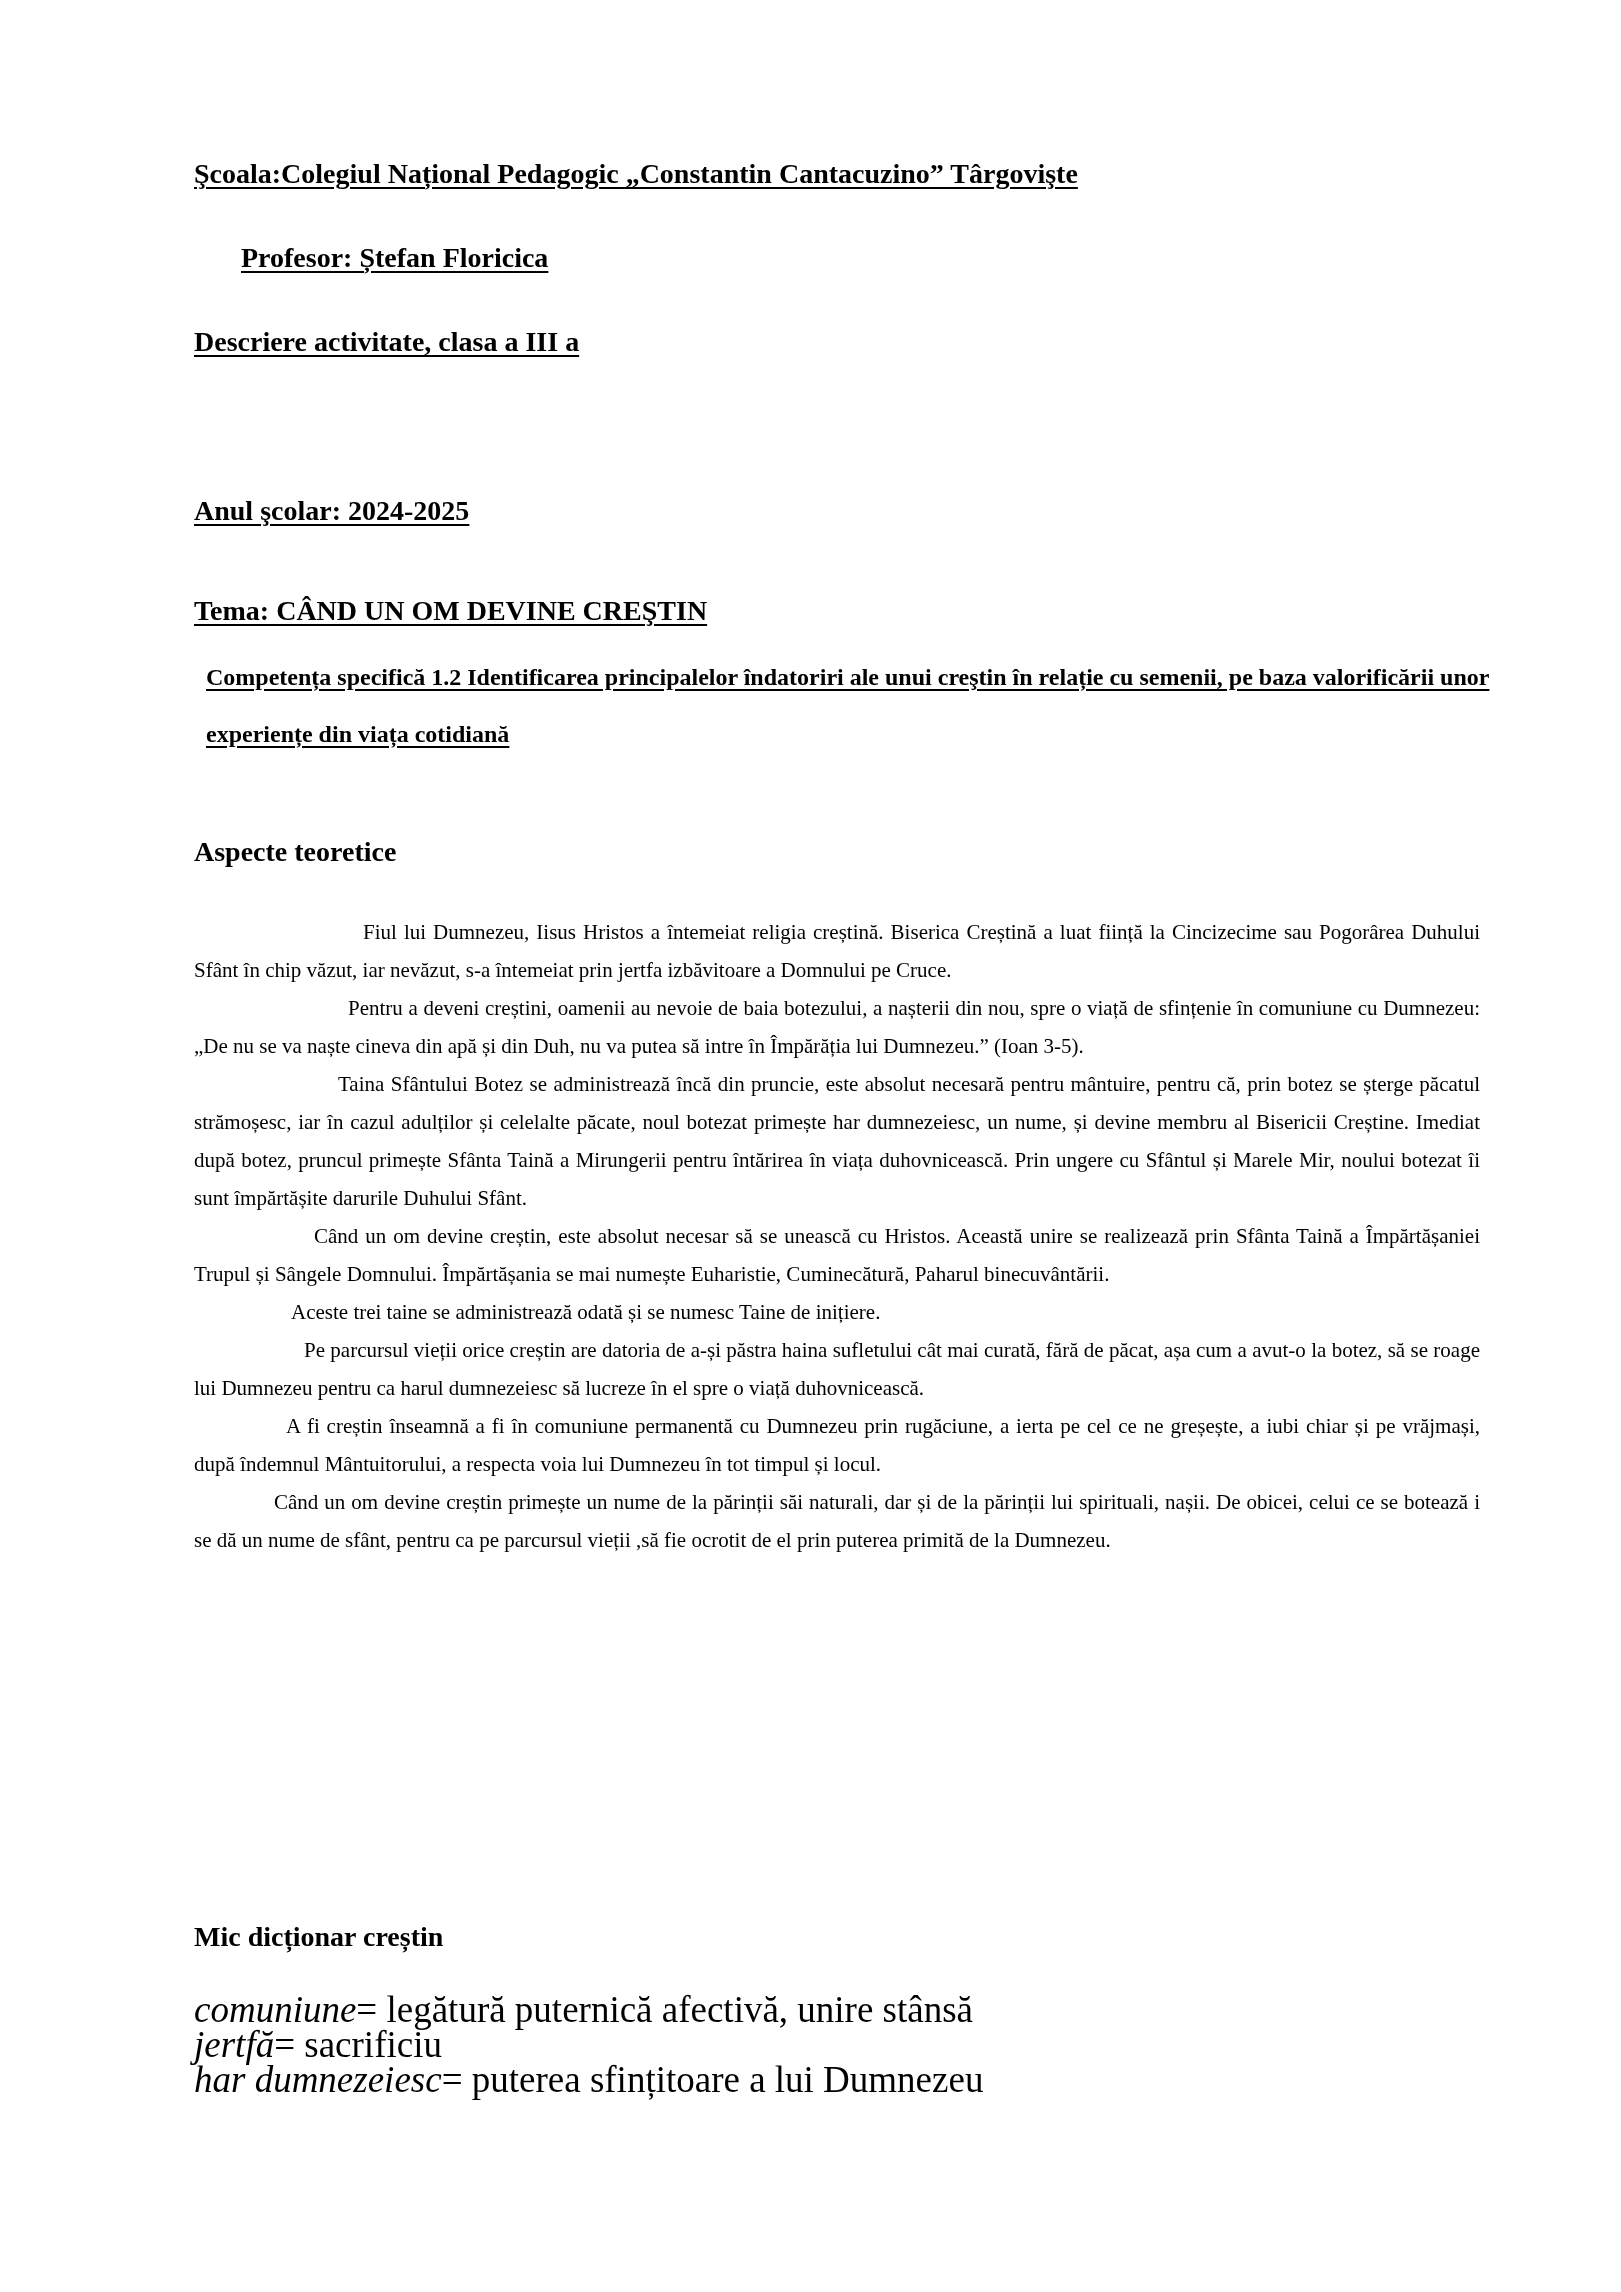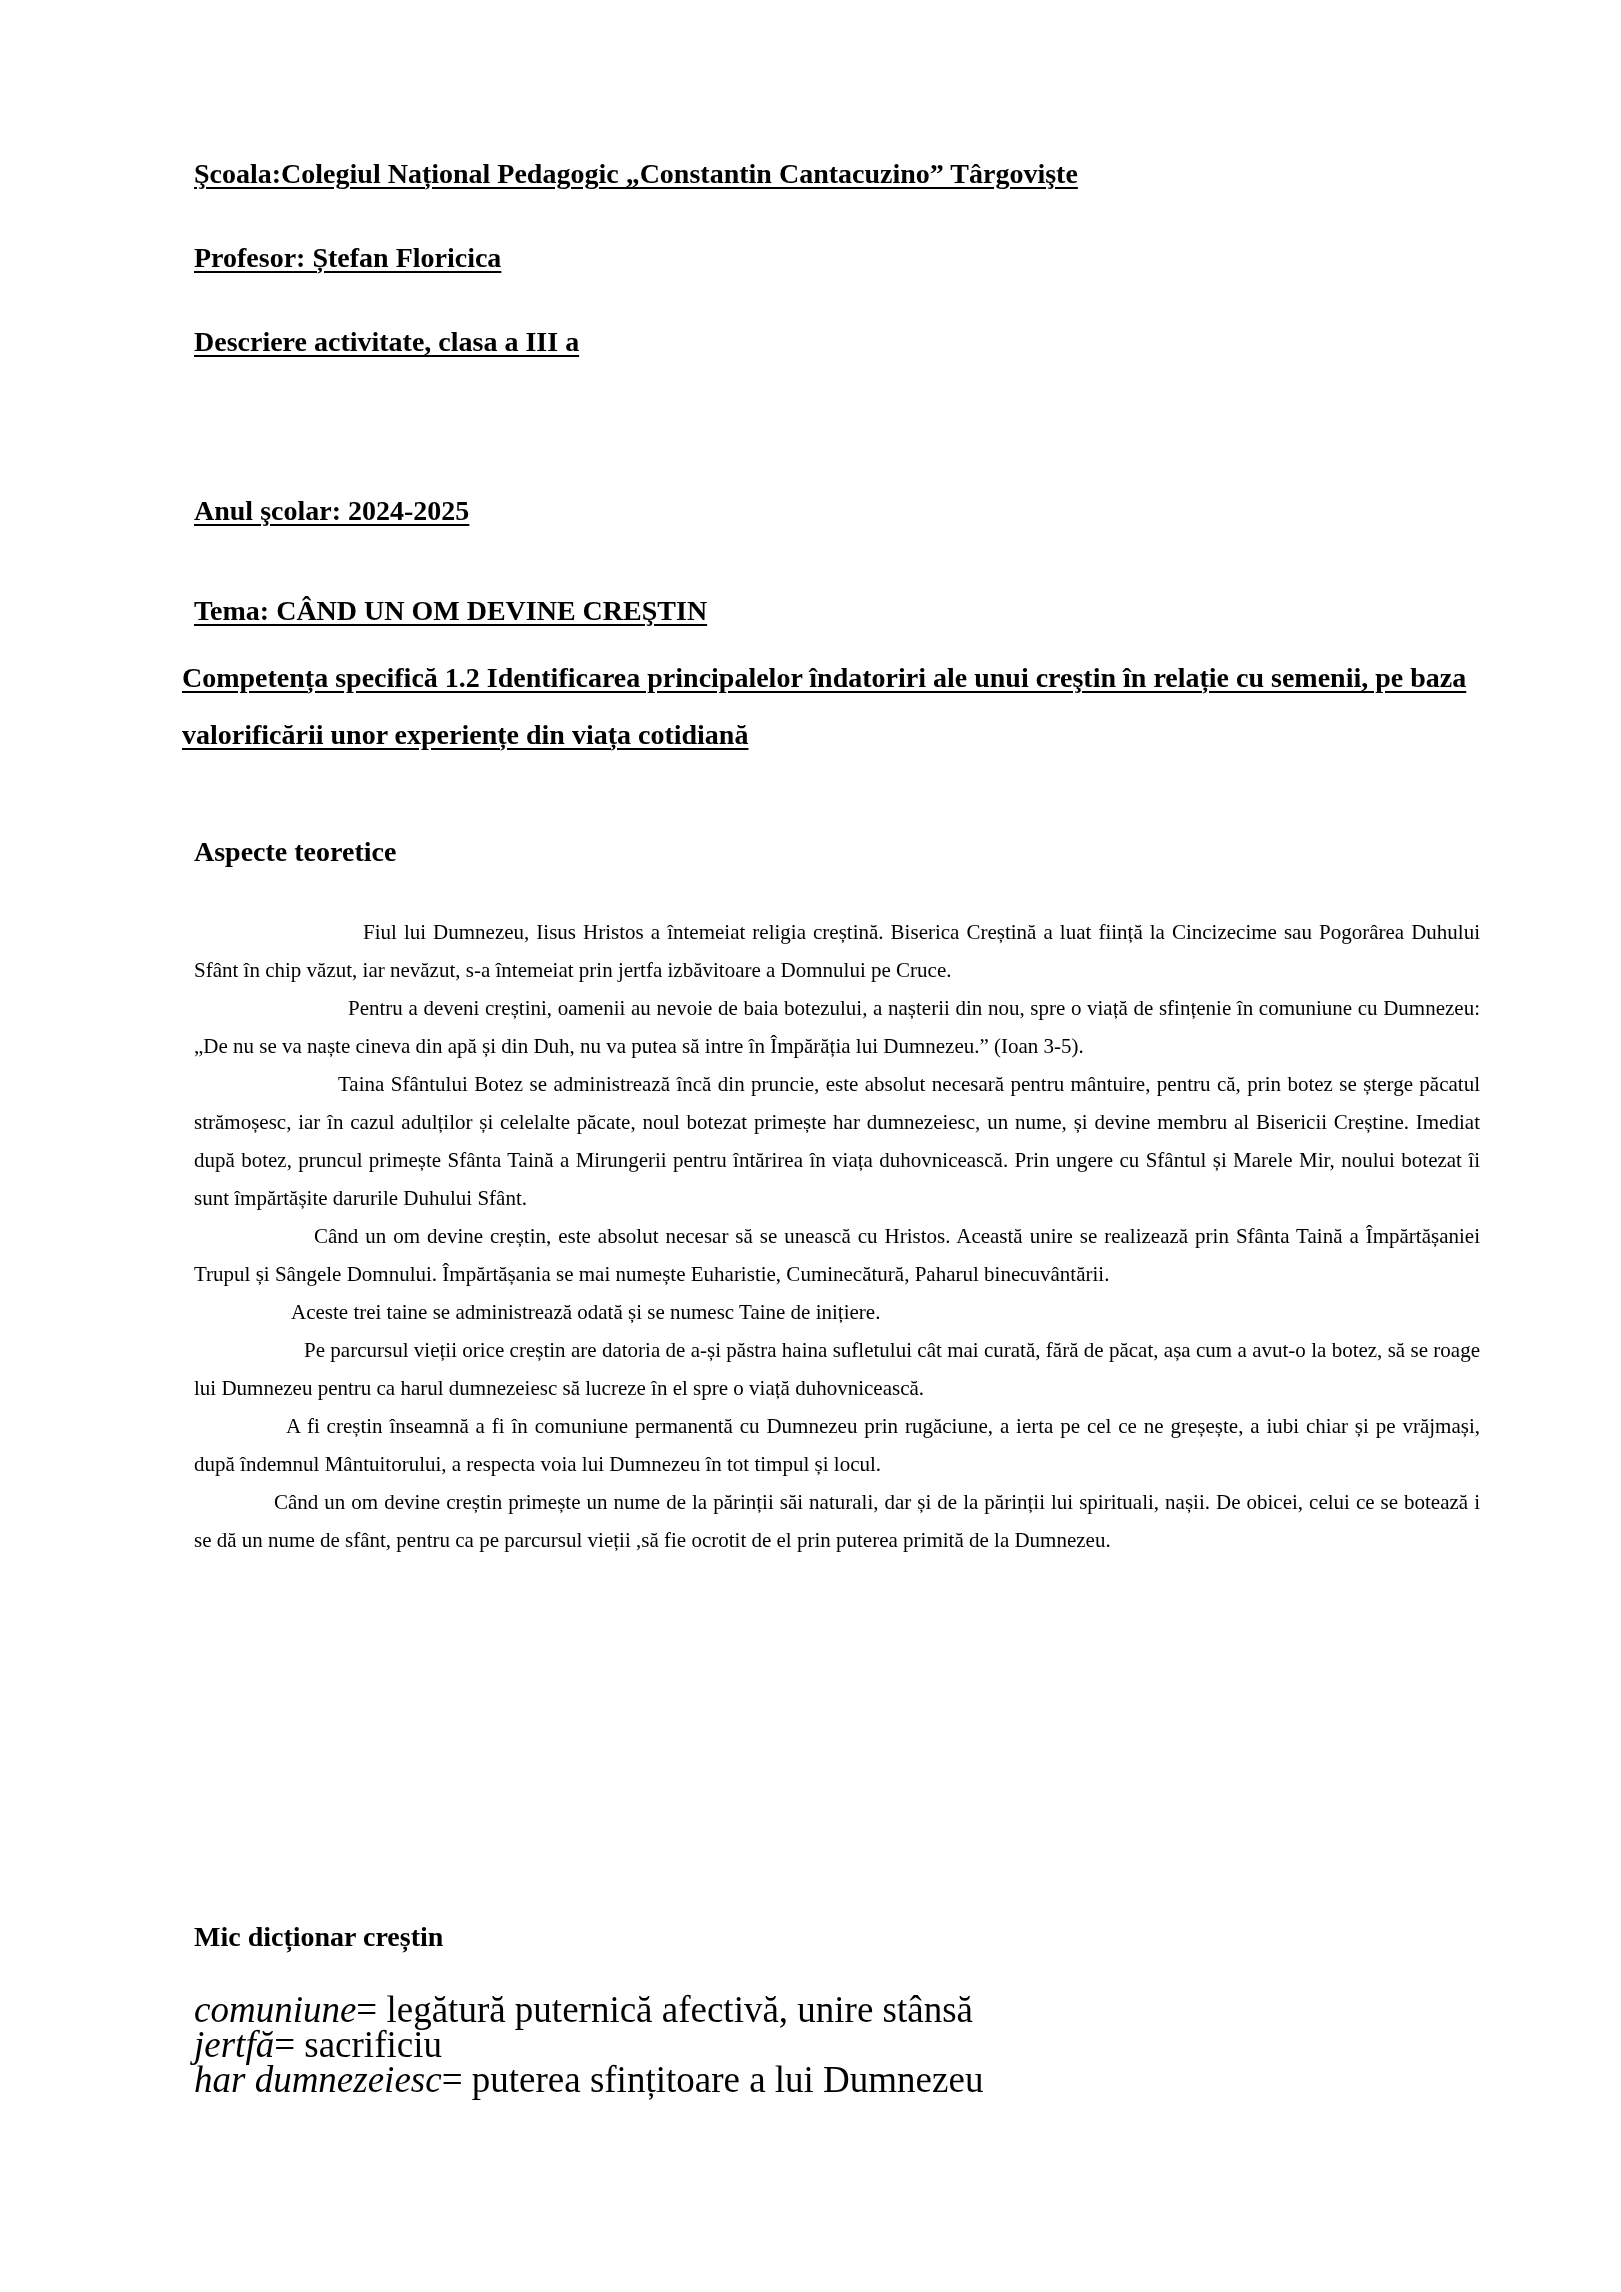--- a/index.html
+++ b/index.html
@@ -6,23 +6,23 @@
   body { width: 1621px; height: 2293px; position: relative; overflow: hidden; color: #000; }
   .page { position: absolute; left: 0; top: 0; width: 1597px; height: 2293px; background: #fff; }
   .hd {
     position: absolute; left: 194px;
     font-family: "Liberation Serif", "DejaVu Serif", serif;
     font-weight: bold; font-size: 28px; line-height: 33px;
     text-decoration: underline; text-decoration-thickness: 2px; text-underline-offset: 3.9px;
     white-space: nowrap; margin: 0;
   }
   .comp {
-    position: absolute; left: 182px; width: 1294px;
+    position: absolute; left: 206px; width: 1294px;
     font-family: "Liberation Serif", "DejaVu Serif", serif;
-    font-weight: bold; font-size: 28px; line-height: 57px;
+    font-weight: bold; font-size: 24px; line-height: 57px;
     text-decoration: underline; text-decoration-thickness: 2px; text-underline-offset: 3.9px;
     margin: 0;
   }
   .sec {
     position: absolute; left: 194px;
     font-family: "Liberation Serif", "DejaVu Serif", serif;
     font-weight: bold; font-size: 28px; line-height: 33px; margin: 0;
   }
   .body {
     position: absolute; left: 194px; top: 913px; width: 1286px;
@@ -38,21 +38,21 @@
   }
   .dict .row { white-space: nowrap; }
   .dict .term { font-style: italic; }
 </style>
 </head>
 <body>
 
 <div class="page">
 
   <p class="hd" style="top:157px;">Şcoala:Colegiul Național Pedagogic „Constantin Cantacuzino” Târgovişte</p>
-  <p class="hd" style="top:241px;">Profesor: Ștefan Floricica</p>
+  <p class="hd" style="top:241px;margin-left:47px;">Profesor: Ștefan Floricica</p>
   <p class="hd" style="top:325px;text-align:center;">Descriere activitate, clasa  a III a</p>
   <p class="hd" style="top:494px;">Anul şcolar: 2024-2025</p>
   <p class="hd" style="top:594px;">Tema: CÂND UN OM DEVINE CREŞTIN</p>
   <p class="comp" style="top:649px;"> Competența specifică 1.2 Identificarea principalelor îndatoriri ale unui creştin în relație cu semenii, pe baza valorificării unor experiențe din viața cotidiană</p>
 
   <p class="sec" style="top:835px;">Aspecte teoretice</p>
 
   <div class="body">
     <p class="last-left" style="text-indent:169px;">Fiul lui Dumnezeu, Iisus Hristos a întemeiat religia creștină. Biserica Creștină a luat ființă la Cincizecime sau Pogorârea Duhului Sfânt în chip văzut, iar nevăzut, s-a întemeiat prin jertfa izbăvitoare a Domnului pe Cruce.</p>
     <p class="last-left" style="text-indent:154px;">Pentru a deveni creștini, oamenii au nevoie de baia botezului, a nașterii din nou, spre o viață de sfințenie în comuniune cu Dumnezeu: „De nu se va naște cineva din apă și din Duh, nu va putea  să intre în Împărăția lui Dumnezeu.” (Ioan 3-5).</p>

